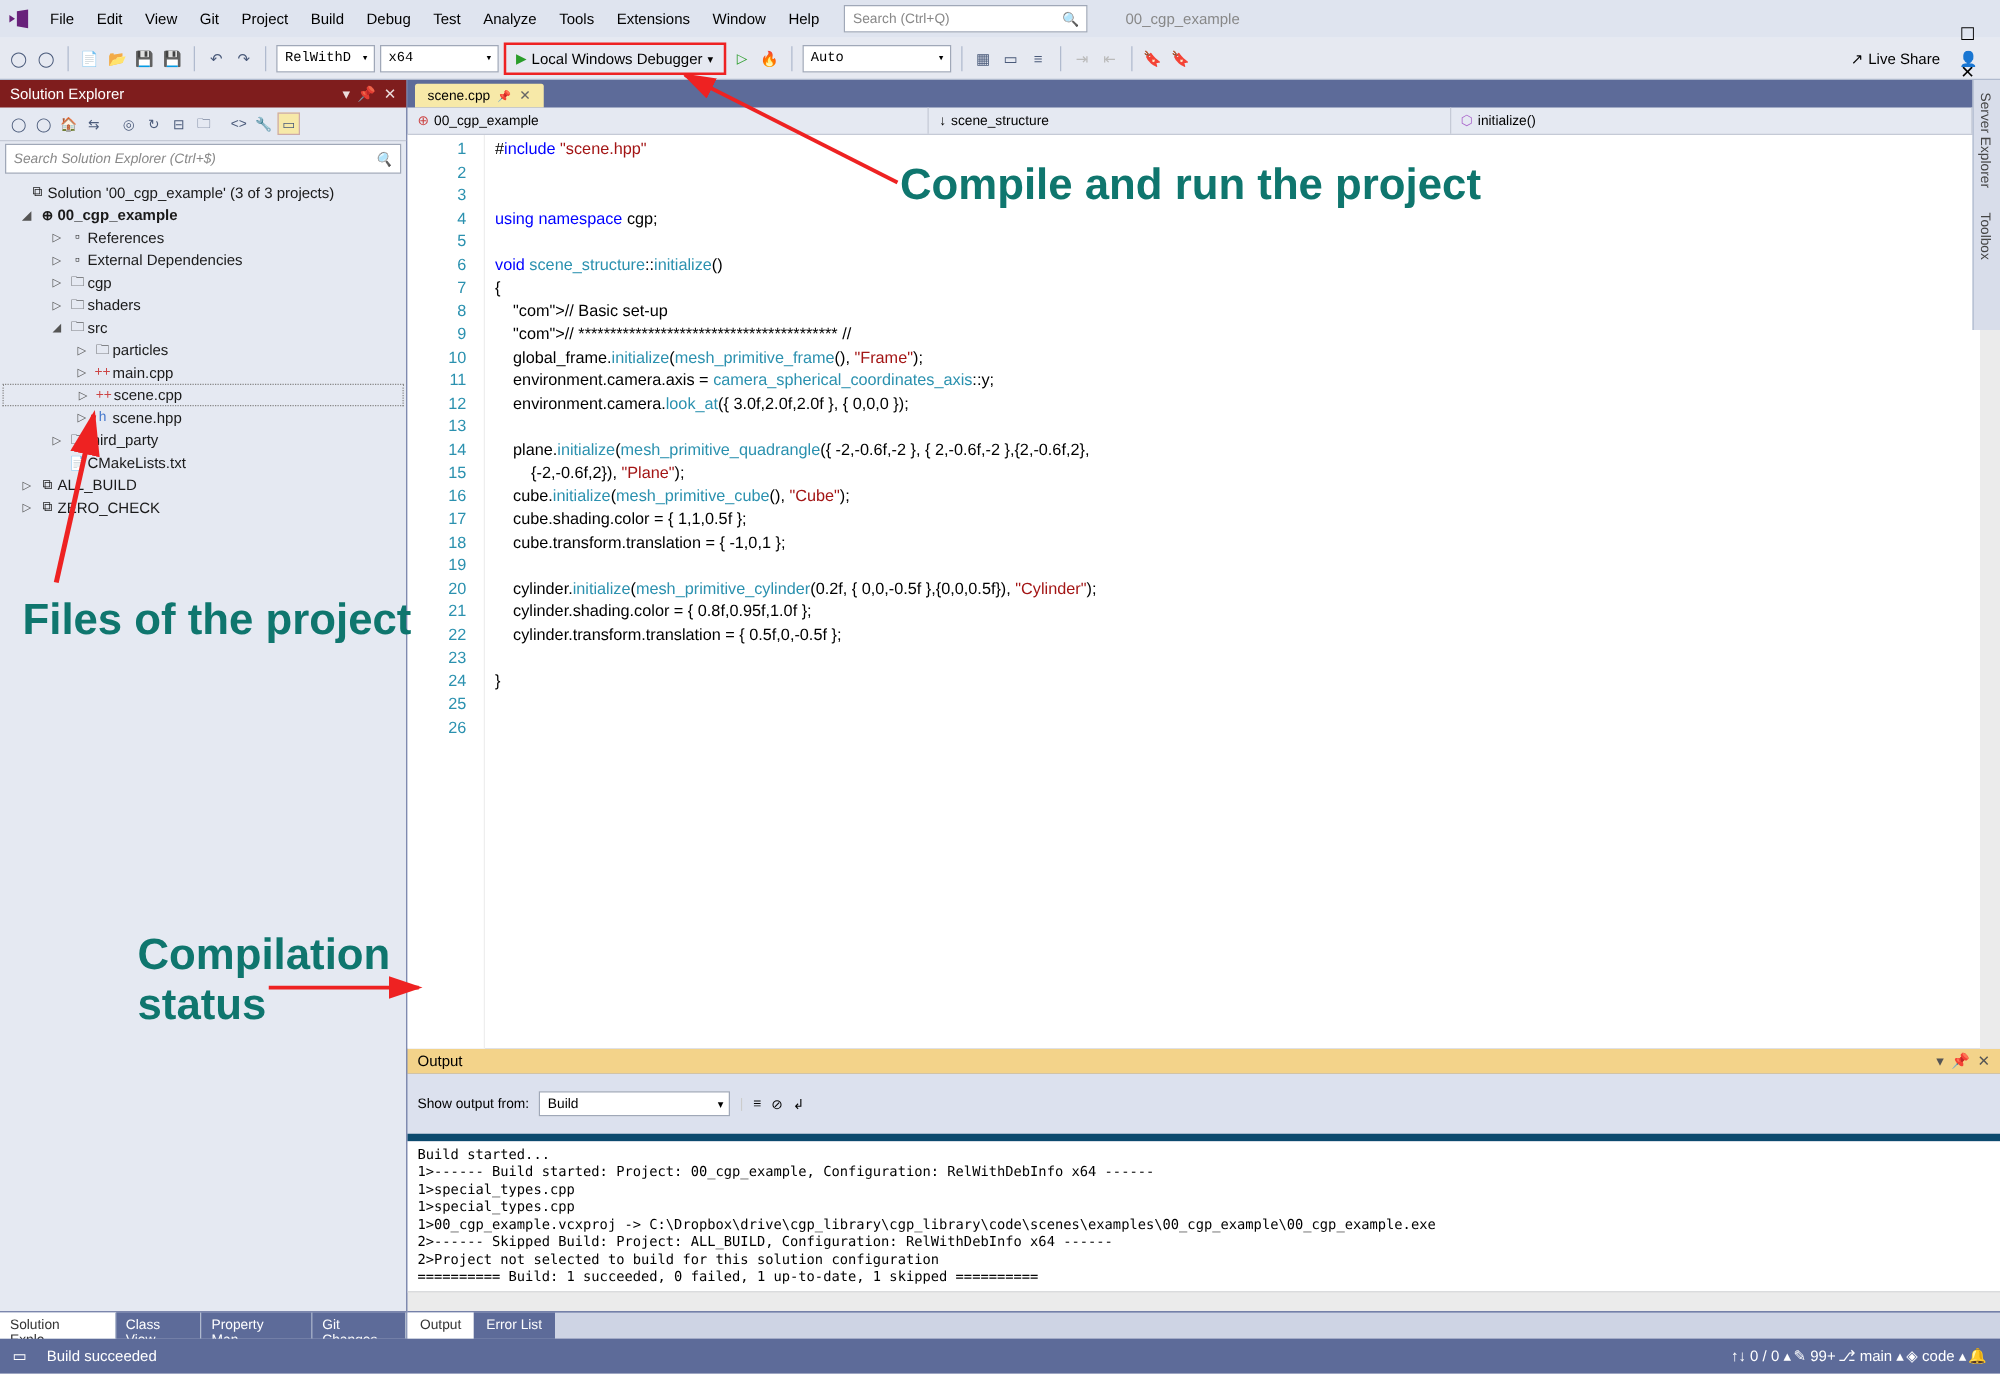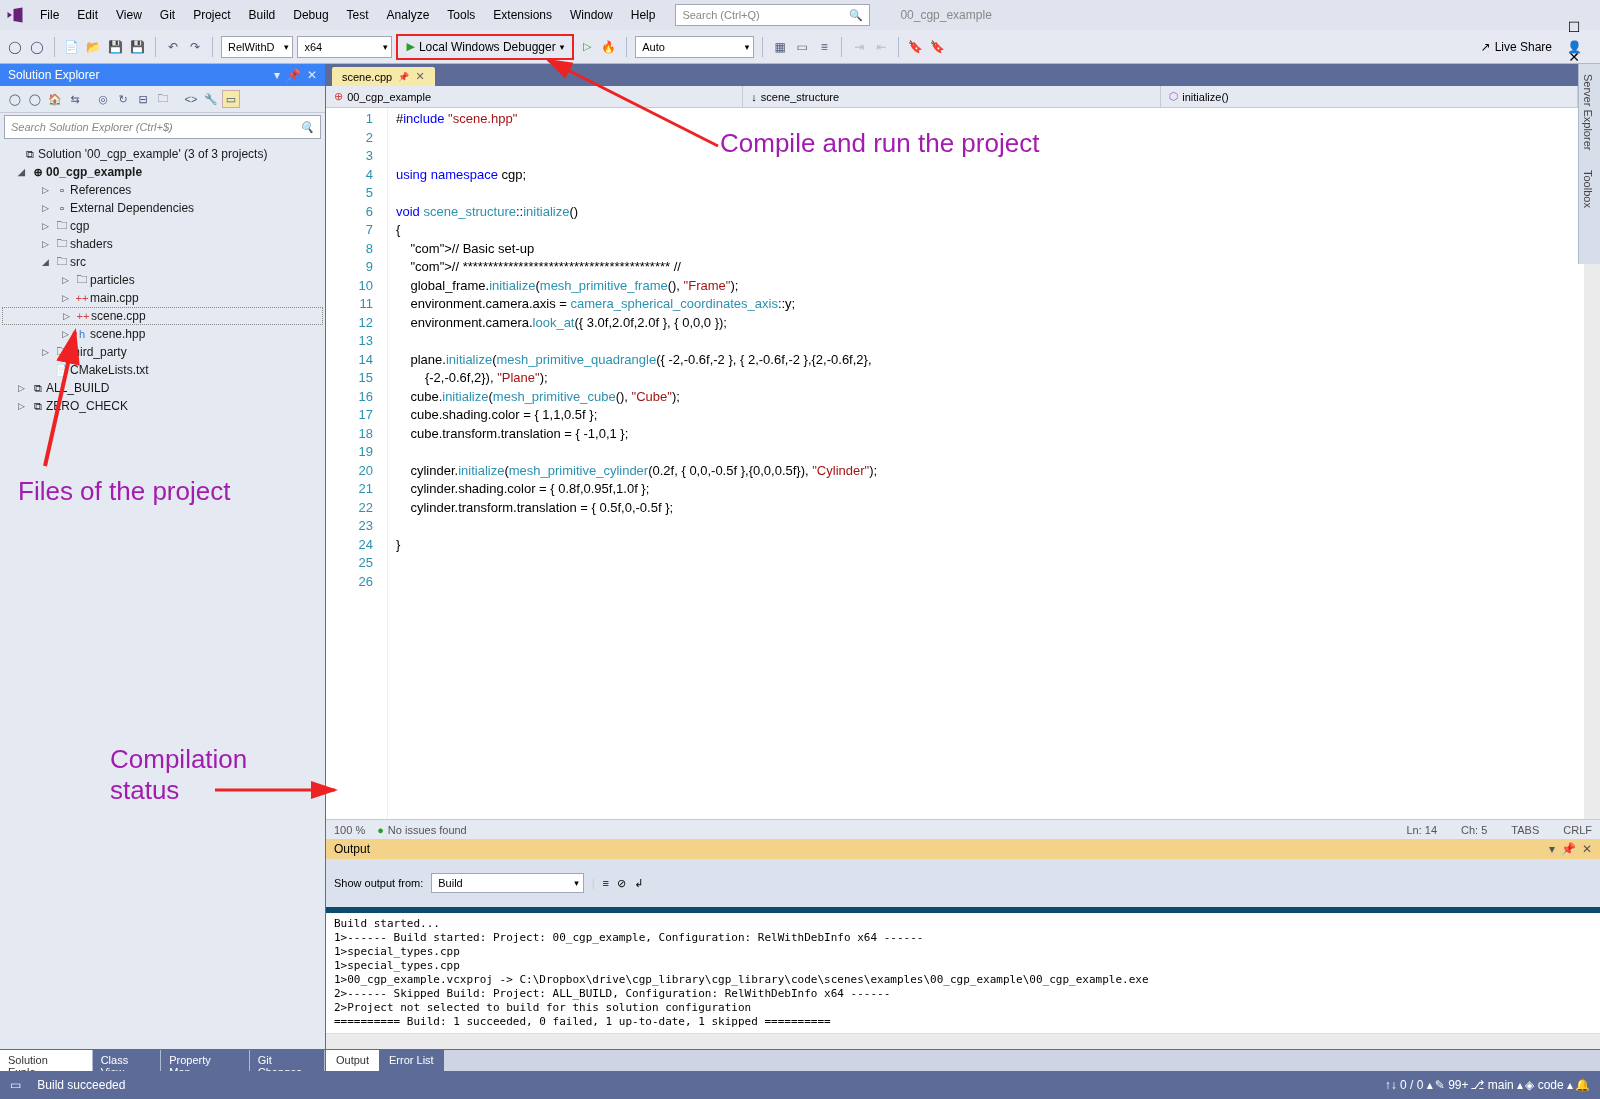--- a/index.html
+++ b/index.html
@@ -10,29 +10,29 @@
 .titlebar .menu span { padding: 4px 8px; cursor: pointer; }
 .titlebar .search { margin-left: 12px; width: 195px; height: 22px; border: 1px solid #a0a8b8; background: #fff; display: flex; align-items: center; padding: 0 6px; font-size: 11px; color: #888; }
 .titlebar .tab { margin-left: 20px; padding: 4px 10px; color: #888; font-size: 12px; }
 .titlebar .winbtns { margin-left: auto; display: flex; gap: 2px; align-items: center; flex-direction: column; }
 .titlebar .winbtns .avatar { width: 22px; height: 22px; border-radius: 50%; background: #c42e2e; color: #fff; display: flex; align-items: center; justify-content: center; font-size: 10px; font-weight: bold; margin-right: 12px; }
 .titlebar .winbtns button { width: 40px; height: 28px; background: none; border: none; font-size: 14px; cursor: pointer; }
 
 .toolbar { height: 34px; background: #e6e9f1; border-bottom: 1px solid #b0bace; display: flex; align-items: center; padding: 0 6px; font-size: 12px; gap: 4px; }
 .toolbar .sep { width: 1px; height: 20px; background: #b0bace; margin: 0 4px; }
 .toolbar .tb-icon { width: 18px; height: 18px; display: inline-flex; align-items: center; justify-content: center; color: #4a5a7a; }
-.toolbar .combo { border: 1px solid #a0a8b8; background: #fff; height: 22px; padding: 0 18px 0 6px; display: inline-flex; align-items: center; font-size: 11px; position: relative; }
+.toolbar .combo { border: 1px solid #a0a8b8; background: #fff; height: 22px; padding: 0 18px 0 6px; display: inline-flex; align-items: center; font-size: 11px; position: relative; font-family: Liberation Mono, monospace; }
 .toolbar .combo::after { content: "▾"; position: absolute; right: 4px; font-size: 9px; }
 .toolbar .debugger-btn { border: 2px solid #e22; padding: 2px 8px; display: inline-flex; align-items: center; gap: 4px; height: 26px; }
 .toolbar .play { color: #2a9d2a; font-size: 11px; }
 .toolbar .liveshare { margin-left: auto; display: flex; align-items: center; gap: 4px; padding-right: 10px;}
 
 .main-area { position: absolute; top: 64px; left: 0; right: 0; bottom: 28px; display: flex; }
 .sidebar-left { width: 326px; background: #e5e9f2; display: flex; flex-direction: column; border-right: 1px solid #5d6b99; }
-.panel-header { background: #3b82f6; color: #fff; padding: 4px 8px; font-size: 12px; display: flex; align-items: center; }
+.panel-header { background: #7f1d1d; color: #fff; padding: 4px 8px; font-size: 12px; display: flex; align-items: center; }
 .panel-header .hicons { margin-left: auto; display: flex; gap: 6px; opacity: 0.85; }
 .se-toolbar { padding: 4px 6px; display: flex; gap: 2px; align-items: center; border-bottom: 1px solid #c5cad6; font-size: 11px; }
 .se-toolbar span { width: 18px; height: 18px; display: inline-flex; align-items: center; justify-content: center; color: #4a5a7a; }
 .se-search { margin: 2px 4px; height: 24px; border: 1px solid #a0a8b8; background: #fff; display: flex; align-items: center; padding: 0 6px; font-size: 11px; color: #888; font-style: italic; }
 .se-search .mag { margin-left: auto; }
 .tree { padding: 4px 2px; font-size: 12px; color: #1a1a1a; overflow: hidden; flex: 1; }
 .tree-row { display: flex; align-items: center; height: 18px; padding-left: 8px; white-space: nowrap; }
 .tree-row .exp { width: 12px; font-size: 9px; color: #555; }
 .tree-row .ic { width: 16px; font-size: 11px; text-align: center; }
 .tree-row.bold { font-weight: bold; }
@@ -70,21 +70,21 @@
 .bottom-tabs-editor { height: 22px; background: #ced4e4; display: flex; font-size: 11px; border-top: 1px solid #5d6b99; }
 .bottom-tabs-editor .btab { padding: 4px 10px; color: #fff; background: #5d6b99; }
 .bottom-tabs-editor .btab.active { background: #fff; color: #333; }
 
 .statusbar { position: absolute; bottom: 0; left: 0; right: 0; height: 28px; background: #5d6b99; color: #fff; display: flex; align-items: center; padding: 0 10px; font-size: 12px; gap: 16px; }
 .statusbar .right { margin-left: auto; display: flex; gap: 2px; align-items: center; }
 
 .right-strip { position: absolute; right: 0; top: 64px; width: 22px; background: #d8ddea; border-left: 1px solid #b0bace; }
 .right-strip .vtab { writing-mode: vertical-rl; font-size: 11px; padding: 10px 3px; color: #444; }
 
-.annotation { position: absolute; color: #a21caf; font-size: 26px; font-weight: 400; pointer-events: none; }
+.annotation { position: absolute; color: #0f766e; font-size: 35px; font-weight: 700; pointer-events: none; }
 .arrow-svg { position: absolute; pointer-events: none; }
 </style>
 </head>
 <body>
 
 <div class="titlebar">
   <svg class="logo" viewBox="0 0 24 24">
       <path d="M2 16 L8 12 L2 8 L2 16 M10 4 L10 20 L22 22 L22 2 Z" fill="#68217a"></path>
     </svg>
   <div class="menu">
@@ -319,30 +319,20 @@
           <div>21</div>
           <div>22</div>
           <div>23</div>
           <div>24</div>
           <div>25</div>
           <div>26</div>
         </div>
       <div class="code" id="codebody"><div>#<span class="kw">include</span> <span class="str">"scene.hpp"</span></div><div>&nbsp;</div><div>&nbsp;</div><div><span class="kw">using</span> <span class="kw">namespace</span> cgp;</div><div>&nbsp;</div><div><span class="kw">void</span> <span class="type">scene_structure</span>::<span class="type">initialize</span>()</div><div>{</div><div>    <span class="&lt;span">"com"</span>&gt;// Basic set-up</div><div>    <span class="&lt;span">"com"</span>&gt;// ***************************************** //</div><div>    global_frame.<span class="type">initialize</span>(<span class="type">mesh_primitive_frame</span>(), <span class="str">"Frame"</span>);</div><div>    environment.camera.axis = <span class="type">camera_spherical_coordinates_axis</span>::y;</div><div>    environment.camera.<span class="type">look_at</span>({ 3.0f,2.0f,2.0f }, { 0,0,0 });</div><div>&nbsp;</div><div>    plane.<span class="type">initialize</span>(<span class="type">mesh_primitive_quadrangle</span>({ -2,-0.6f,-2 }, { 2,-0.6f,-2 },{2,-0.6f,2},</div><div>        {-2,-0.6f,2}), <span class="str">"Plane"</span>);</div><div>    cube.<span class="type">initialize</span>(<span class="type">mesh_primitive_cube</span>(), <span class="str">"Cube"</span>);</div><div>    cube.shading.color = { 1,1,0.5f };</div><div>    cube.transform.translation = { -1,0,1 };</div><div>&nbsp;</div><div>    cylinder.<span class="type">initialize</span>(<span class="type">mesh_primitive_cylinder</span>(0.2f, { 0,0,-0.5f },{0,0,0.5f}), <span class="str">"Cylinder"</span>);</div><div>    cylinder.shading.color = { 0.8f,0.95f,1.0f };</div><div>    cylinder.transform.translation = { 0.5f,0,-0.5f };</div><div>&nbsp;</div><div>}</div><div>&nbsp;</div><div>&nbsp;</div><div>&nbsp;</div></div>
       <div style="position:absolute;right:0;top:0;bottom:0;width:16px;background:#ebebeb"></div>
     </div>
-    <div class="status-fn">
-      <span>100 %</span>
-      <span class="green-dot">No issues found</span>
-      <div class="right">
-        <span>Ln: 14</span>
-        <span>Ch: 5</span>
-        <span>TABS</span>
-        <span>CRLF</span>
-      </div>
-    </div>
 
     <div class="output-panel">
       <div class="output-header">
         <span>Output</span>
         <div class="hicons">
             <span>▾</span>
             <span>📌</span>
             <span>✕</span>
           </div>
       </div>

